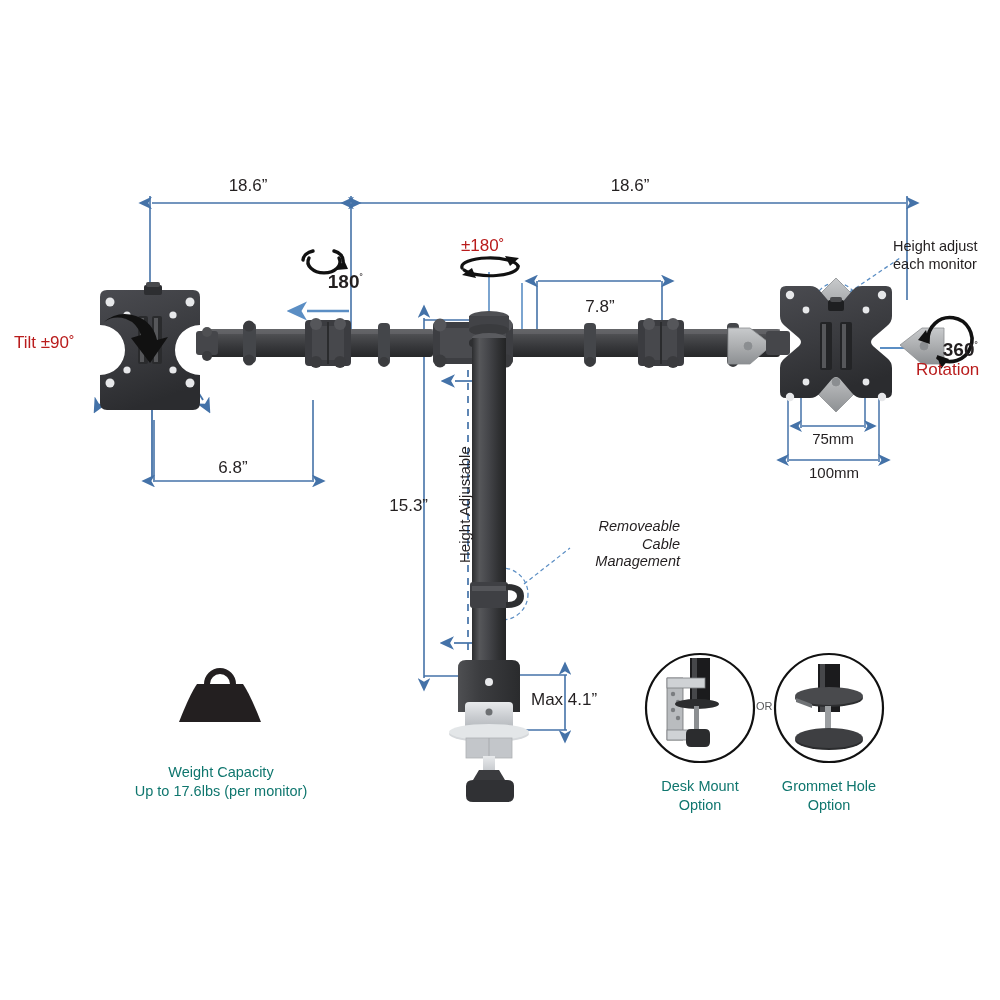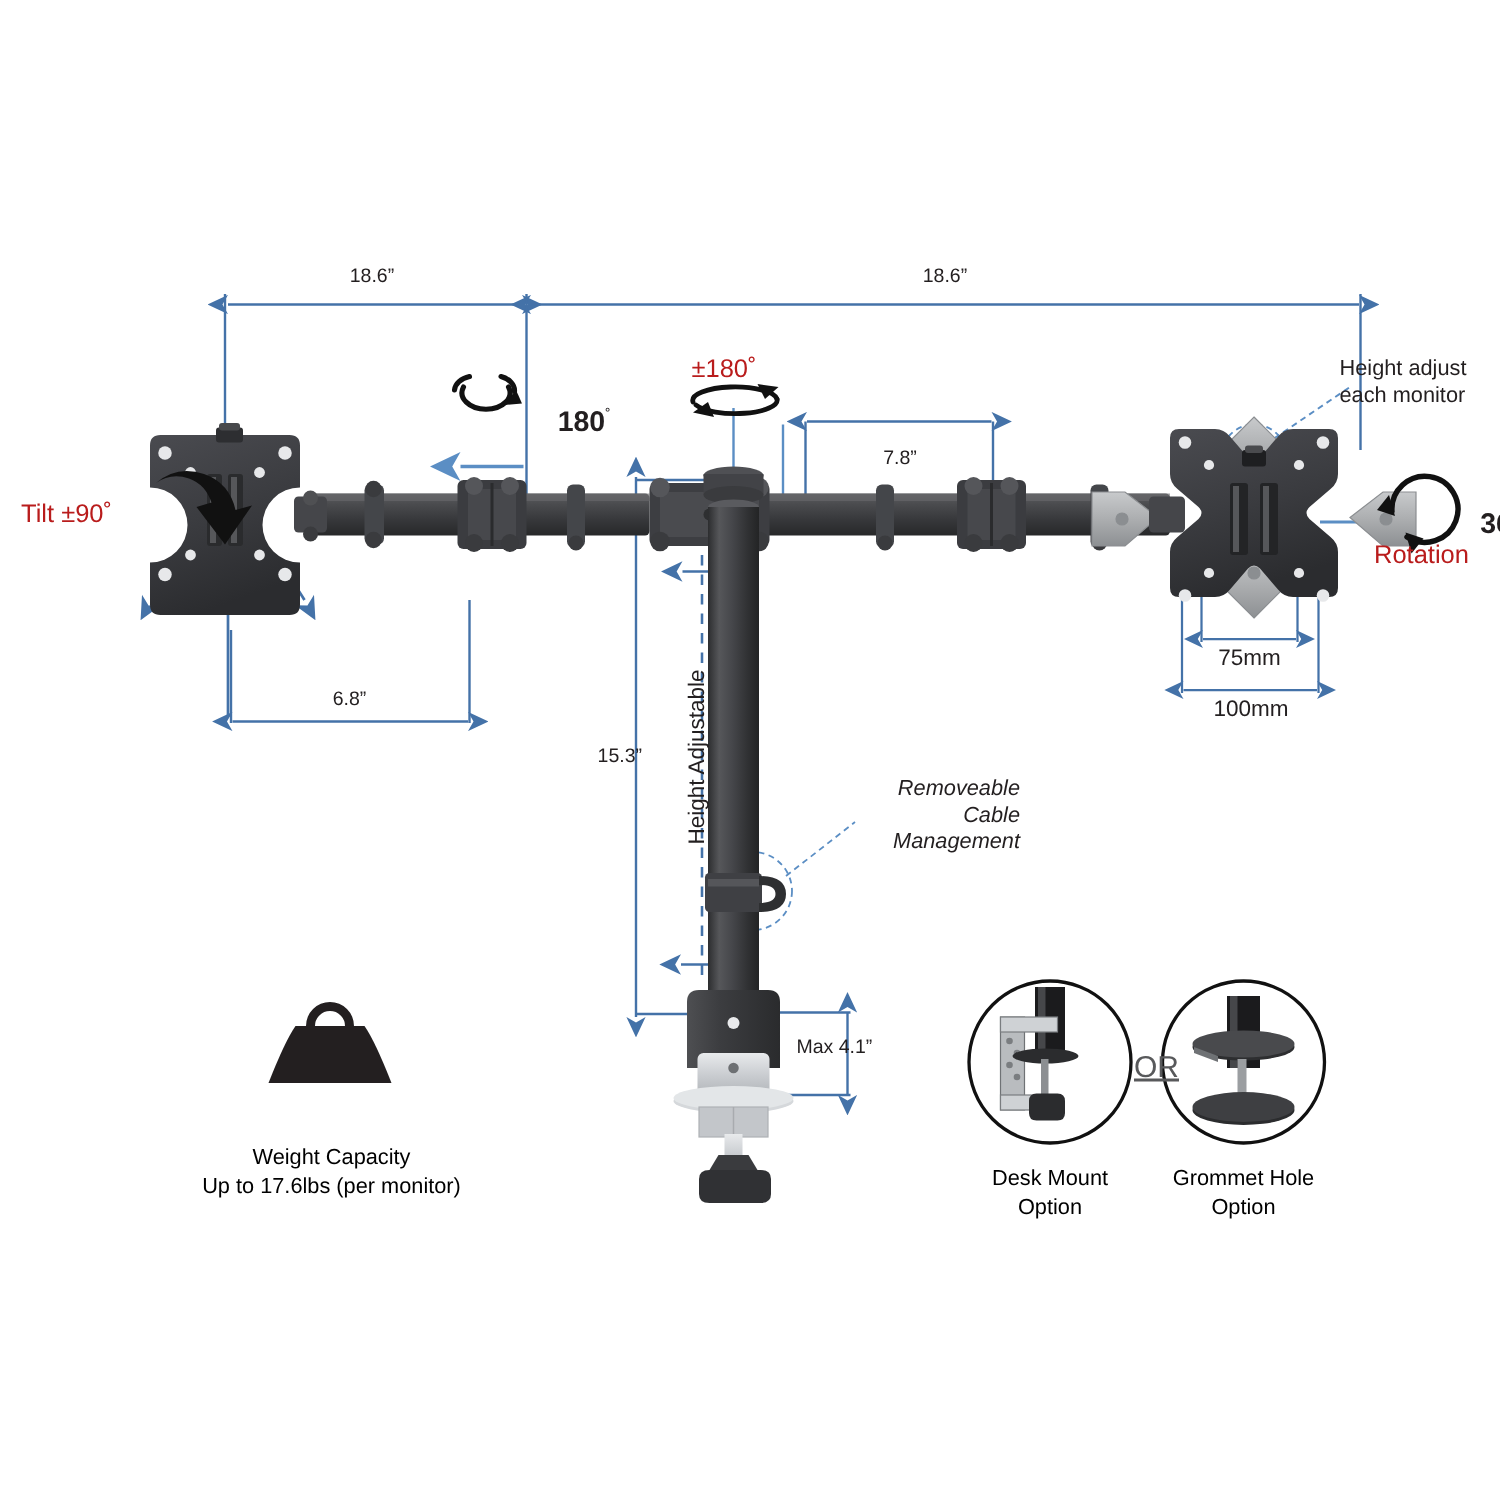--- a/index.html
+++ b/index.html
@@ -24,60 +24,58 @@
   #stage svg {
     position: absolute;
     left: 0; top: 0;
   }
   .lbl {
     position: absolute;
     white-space: pre;
     line-height: 1.22;
   }
   .dim-lbl {
-    font-size: 13px;
+    font-size: 17px;
     color: #231f20;
     text-align: center;
   }
   .rot-lbl {
     font-size: 17px;
     color: #b91c1c;
   }
   .callout-lbl {
     font-size: 14.5px;
     color: #231f20;
     text-align: center;
   }
   .feature-lbl {
     font-size: 14.5px;
-    color: #000000;
+    color: #0f766e;
     text-align: center;
   }
   .deg-num {
     font-size: 19px;
     font-weight: bold;
     color: #231f20;
-    margin-left: 44px;
   }
   .deg-sym {
     font-size: 11px;
     vertical-align: super;
   }
   .vert-lbl {
     position: absolute;
     font-size: 15px;
     color: #231f20;
     transform-origin: 0 0;
     transform: rotate(-90deg);
     white-space: nowrap;
   }
   .or-lbl {
-    font-size: 20px;
+    font-size: 11px;
     color: #58595b;
-    text-decoration: underline;
   }
   .tilt-lbl { font-size: 17px; }
 </style>
 </head>
 <body>
 
 <div id="stage">
 
   <svg width="1000" height="1000" viewBox="0 0 1000 1000">
     <defs>

